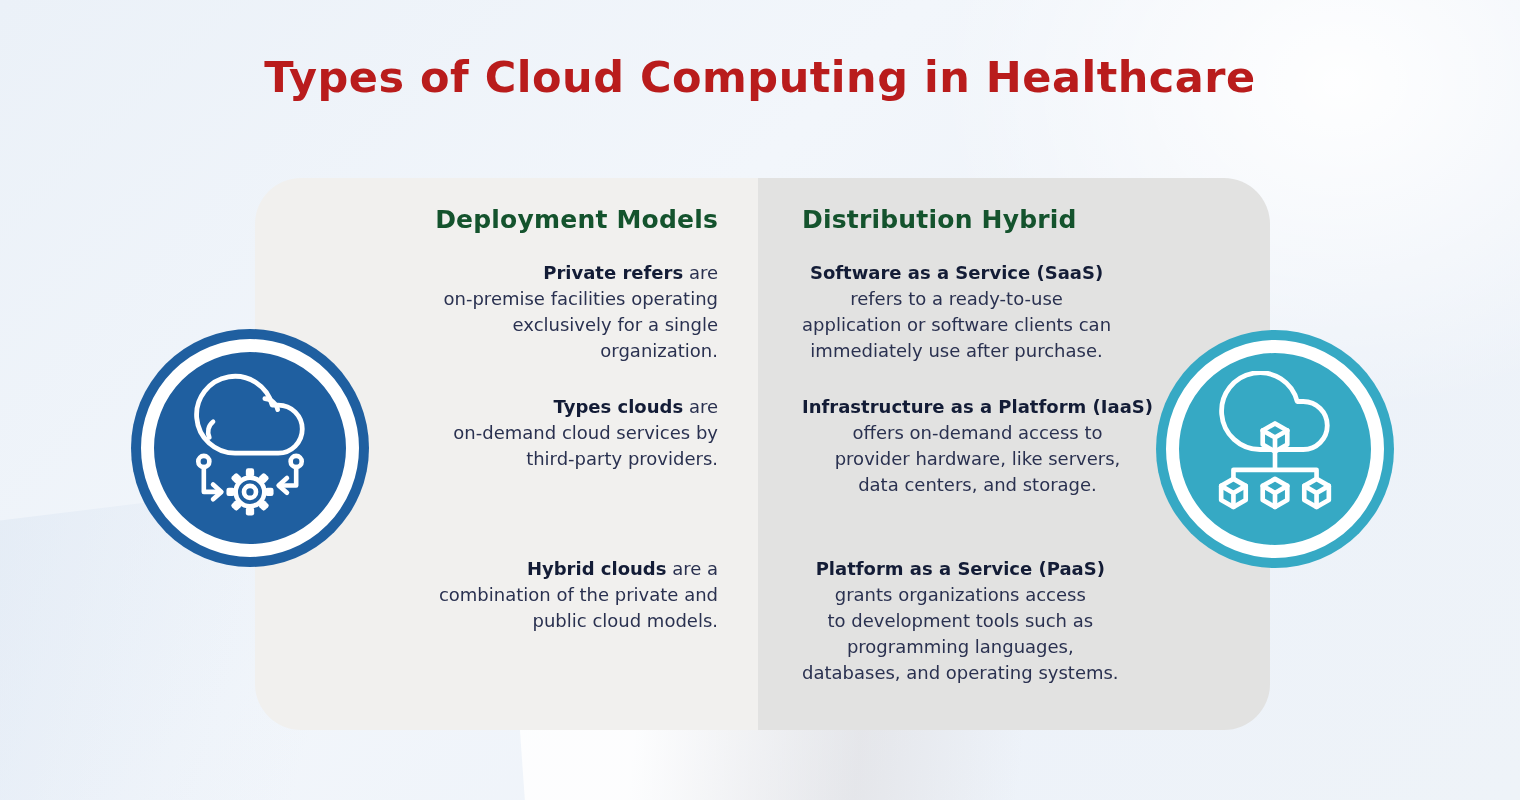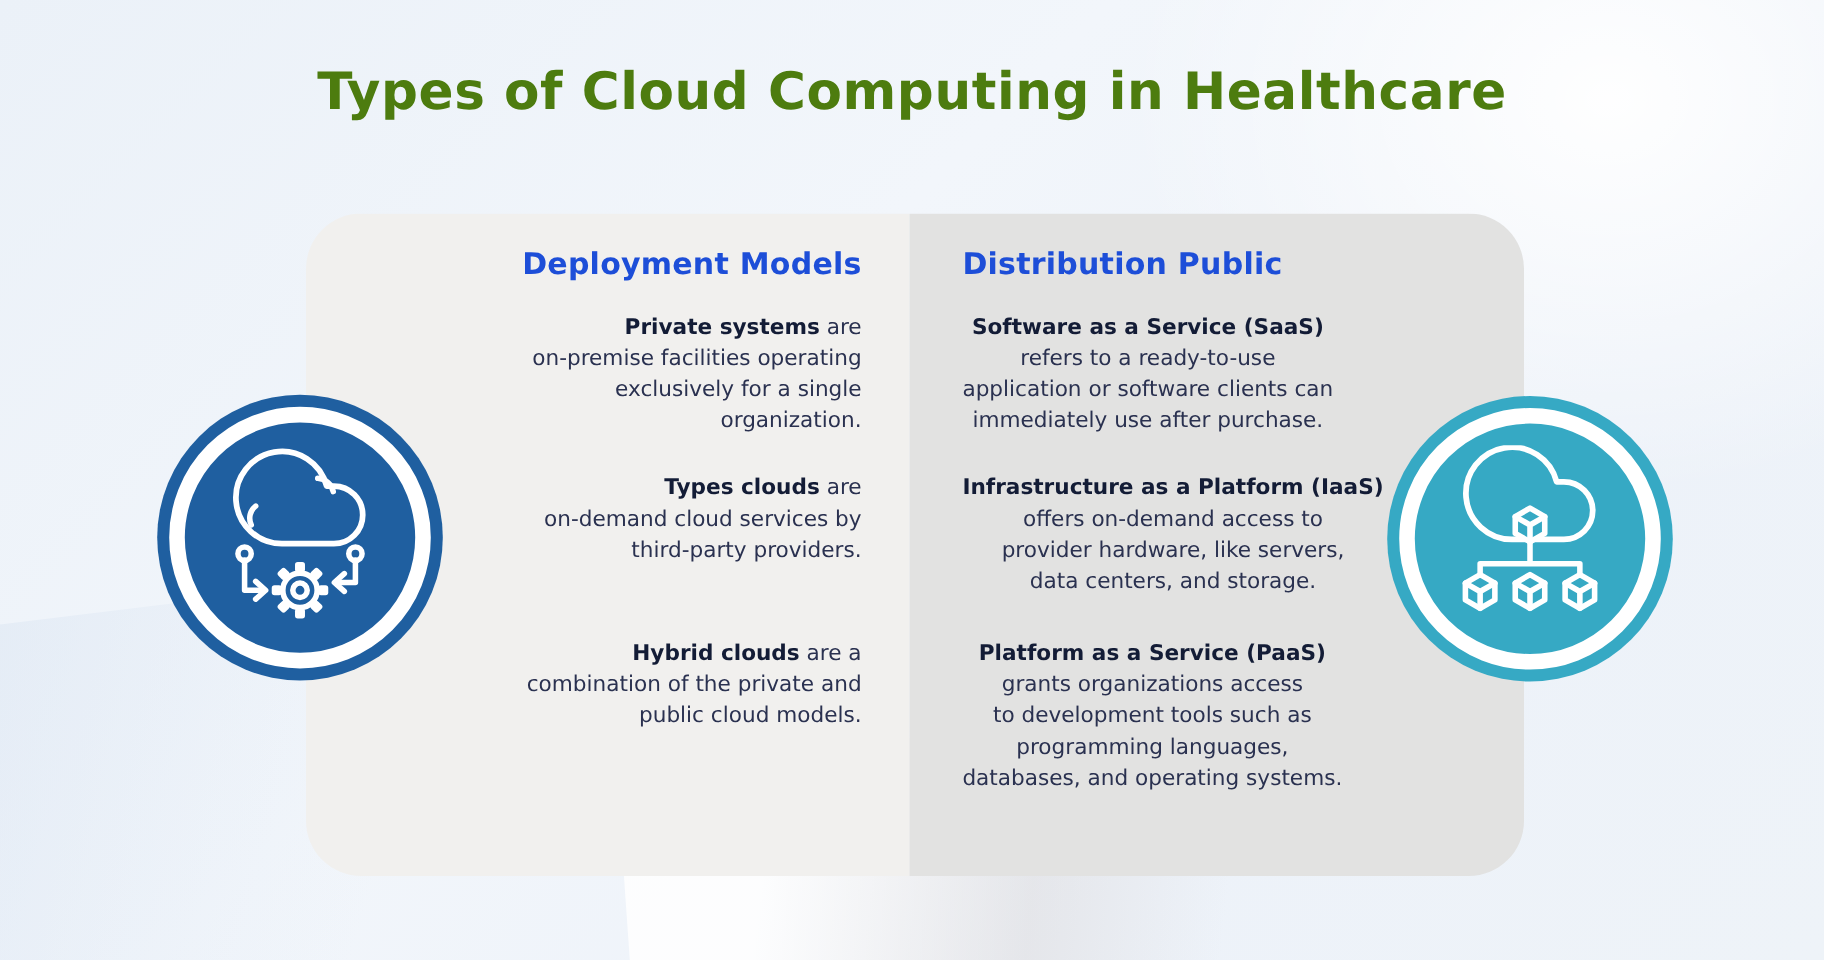--- a/index.html
+++ b/index.html
@@ -18,40 +18,40 @@
     background:linear-gradient(112deg,rgba(213,225,240,.5),rgba(255,255,255,0) 58%);
     transform:rotate(-7deg);
   }
   .bg-diag-bottom-center{
     position:absolute;left:520px;bottom:-30px;width:620px;height:220px;pointer-events:none;
     background:linear-gradient(100deg,rgba(255,255,255,.85) 20%,rgba(216,212,212,.4) 55%,rgba(255,255,255,0) 80%);
     transform:rotate(-4deg);
   }
   .page-title{
     position:absolute;left:0;top:52px;width:100%;margin:0;text-align:center;
-    font-size:43px;font-weight:bold;letter-spacing:.5px;color:#4d7c0f;
+    font-size:43px;font-weight:bold;letter-spacing:.5px;color:#b91c1c;
   }
   .card{
     position:absolute;left:255px;top:178px;width:1015px;height:552px;
     border-radius:46px;overflow:hidden;display:flex;
   }
   .panel{position:relative;height:100%;}
   .panel-left{width:503px;background:#f1f0ee;}
   .panel-right{flex:1;background:#e2e2e1;}
-  .panel h2{position:absolute;top:27px;margin:0;font-size:25px;font-weight:bold;color:#1d4ed8;letter-spacing:.2px;}
+  .panel h2{position:absolute;top:27px;margin:0;font-size:25px;font-weight:bold;color:#14532d;letter-spacing:.2px;}
   .panel-left h2{right:40px;}
   .panel-right h2{left:44px;}
   .para{
     position:absolute;margin:0;font-size:18px;line-height:26px;color:#2a3150;
     white-space:pre-line;
   }
   .panel-left .para{right:40px;text-align:right;}
   .panel-right .para{left:44px;text-align:center;}
   .para strong{color:#131c36;font-weight:bold;}
-  .row1{top:82px}.row2{top:216px}.row3{top:354px}
+  .row1{top:82px}.row2{top:216px}.row3{top:378px}
   .badge{
     position:absolute;width:192px;height:192px;border-radius:50%;
     border:13px solid #ffffff;display:flex;align-items:center;justify-content:center;z-index:5;
   }
   .badge-left{left:141px;top:339px;background:#1f5fa0;box-shadow:0 0 0 10px #1f5fa0;}
   .badge-right{left:1166px;top:340px;background:#36a9c4;box-shadow:0 0 0 10px #36a9c4;}
   .badge svg{display:block;}
 </style>
 </head>
 <body>
@@ -59,34 +59,34 @@
 <div class="bg-streak-top-right"></div>
 <div class="bg-band-bottom-left"></div>
 <div class="bg-diag-bottom-center"></div>
 
 <h1 class="page-title">Types of Cloud Computing in Healthcare</h1>
 
 <div class="card">
   <section class="panel panel-left">
     <h2>Deployment Models</h2>
     <div>
-        <p class="para row1"><strong>Private systems</strong> are
+        <p class="para row1"><strong>Private refers</strong> are
 on-premise facilities operating
 exclusively for a single
 organization.</p>
         <p class="para row2"><strong>Types clouds</strong> are
 on-demand cloud services by
 third-party providers.</p>
         <p class="para row3"><strong>Hybrid clouds</strong> are a
 combination of the private and
 public cloud models.</p>
       </div>
   </section>
   <section class="panel panel-right">
-    <h2>Distribution Public</h2>
+    <h2>Distribution Hybrid</h2>
     <div>
         <p class="para row1"><strong>Software as a Service (SaaS)</strong>
 refers to a ready-to-use
 application or software clients can
 immediately use after purchase.</p>
         <p class="para row2"><strong>Infrastructure as a Platform (IaaS)</strong>
 offers on-demand access to
 provider hardware, like servers,
 data centers, and storage.</p>
         <p class="para row3"><strong>Platform as a Service (PaaS)</strong>

